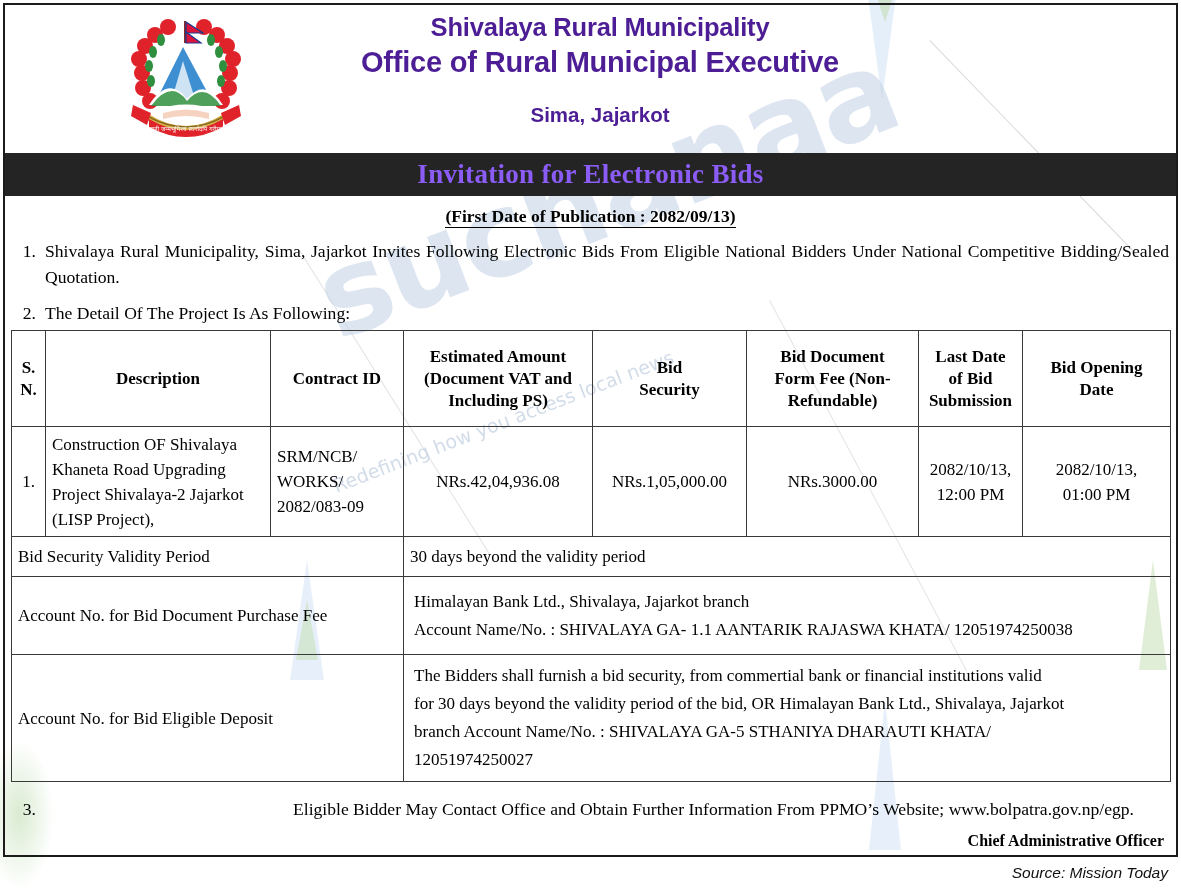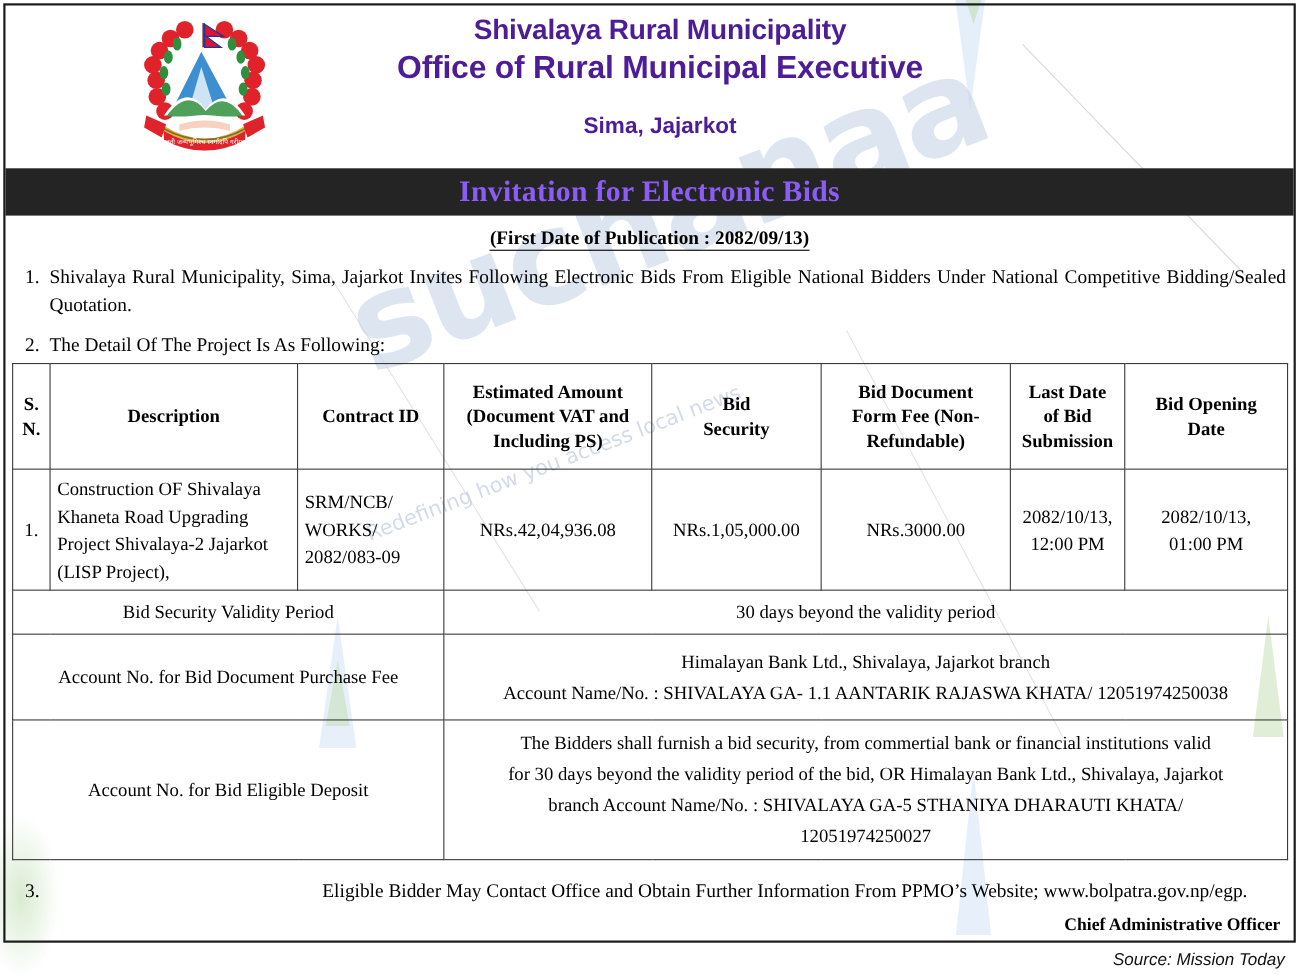--- a/index.html
+++ b/index.html
@@ -268,21 +268,21 @@
     line-height: 25px;
   }
   td.cell-sn      { text-align: center; vertical-align: middle; }
   td.cell-desc    { text-align: left; padding-left: 9px; }
   td.cell-cid     { text-align: left; padding-left: 8px; }
   td.cell-center  { text-align: center; }
 
   .row-label td {
     font-size: 17px;
     line-height: 25px;
-    text-align: center;
+    text-align: left;
     padding-left: 9px;
   }
   .row-validity td { height: 40px; }
   .row-purchase td { height: 78px; }
   .row-deposit  td { height: 113px; vertical-align: middle; }
   .row-deposit td.val { padding: 7px 10px; line-height: 28px; }
   .row-purchase td.val { padding: 6px 10px; line-height: 28px; }
 
   
   .signature {

